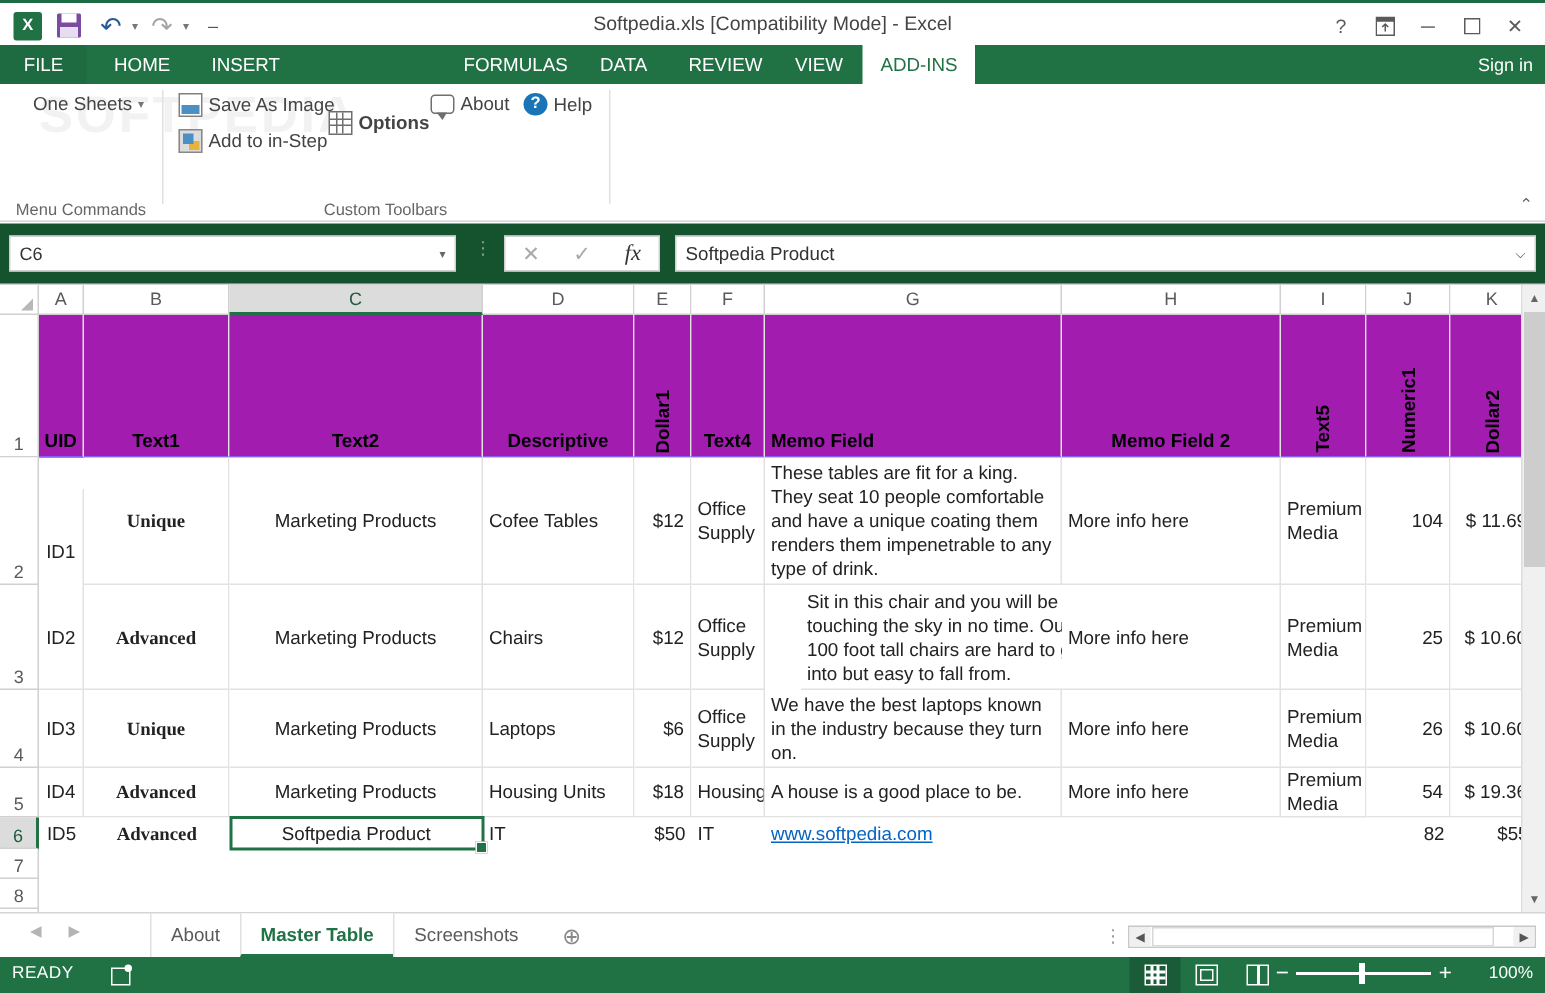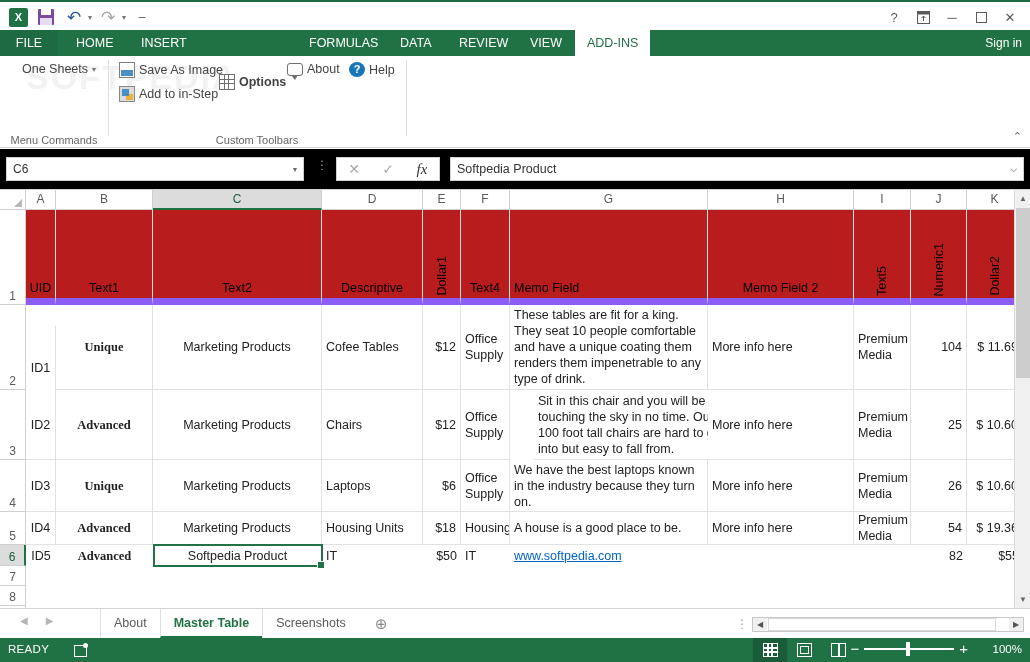--- a/index.html
+++ b/index.html
@@ -86,21 +86,21 @@
   .ic-about:after { content:""; position:absolute; left:3px; bottom:-5px; border-left:4px solid transparent; border-right:3px solid transparent; border-top:5px solid #6f6f6f; }
   .ic-help { width:15px; height:15px; border-radius:50%; background:#1a74b8; color:#fff; font-size:11px; font-weight:bold; text-align:center; line-height:15px; }
   .ic-addstep { background:#dcdcdc; border:1px solid #888; }
   .ic-addstep:after { content:""; position:absolute; left:2px; top:2px; width:7px; height:7px; background:#4a90c4; }
   .ic-addstep:before { content:""; position:absolute; right:1px; bottom:1px; width:7px; height:6px; background:#e8b33a; }
   .ribbon-collapse {
     position:absolute; right:8px; bottom:4px; font-size:11px; color:#666; cursor:pointer;
   }
   
   .fbar {
-    position:absolute; left:0; top:149px; width:1030px; height:41px; background:#000000;
+    position:absolute; left:0; top:149px; width:1030px; height:41px; background:#14532d;
     border-bottom:1px solid #d4d4d4;
     text-align:right;
   }
   .namebox {
     position:absolute; left:6px; top:8px; width:298px; height:24px;
     border:1px solid #d0d0d0; background:#fff;
     display:flex; align-items:center; padding:0 6px; font-size:12px; color:#333;
   }
   .namebox .nb-caret { margin-left:auto; font-size:8px; color:#666; }
   .fb-dots { position:absolute; left:316px; top:12px; font-size:12px; color:#999; line-height:8px; }
@@ -143,21 +143,21 @@
     padding-bottom:1px;
   }
   .rowhdr.sel { background:#dcdcdc; color:#1a5c38; border-right:2px solid #207245; }
   .cells { position:absolute; left:26px; top:20px; }
   .cell {
     position:absolute; overflow:hidden; font-size:12.5px; color:#222;
     padding:2px 4px; line-height:16px;
     border-right:1px solid #e2e2e2; border-bottom:1px solid #e2e2e2;
     background:#fff;
   }
-  .cell.hdr { background:#b91c1c; font-weight:normal; color:#000; border-bottom:7px solid #8b5cf6; }
+  .cell.hdr { background:#a21caf; font-weight:bold; color:#000; border-bottom:1px solid #8b5cf6; }
   .cell.c { text-align:center; }
   .cell.r { text-align:right; }
   .cell.vmid { display:flex; align-items:center; }
   .cell.vmid.c { justify-content:center; }
   .cell.vmid.r { justify-content:flex-end; }
   .cell.vbot { display:flex; align-items:flex-end; }
   .cell.vbot.c { justify-content:center; }
   .cell.bold { font-weight:bold;font-family:Liberation Serif, serif; }
   .cell.nobord { border-right:none; border-bottom:none; }
   .rot {
@@ -238,20 +238,21 @@
       </div>
     <span class="mini-caret">▾</span>
     <div class="qat-btn">
         <span class="arrow-btn redo">↷</span>
       </div>
     <span class="mini-caret">▾</span>
     <div class="qat-btn">
         <span class="qat-more">‒</span>
       </div>
   </div>
+  <div class="win-title">Softpedia.xls  [Compatibility Mode] - Excel</div>
   <div class="win-ctrls">
     <div class="win-ctrl">?</div>
     <div class="win-ctrl">
       <svg width="13" height="13" viewBox="0 0 13 13">
         <rect x="0.5" y="0.5" width="12" height="12" fill="none" stroke="#5a5a5a"></rect>
         <rect x="0.5" y="0.5" width="12" height="3" fill="#5a5a5a"></rect>
         <path d="M6.5 10 L6.5 5 M4.5 7 L6.5 5 L8.5 7" fill="none" stroke="#5a5a5a"></path>
       </svg>
     </div>
     <div class="win-ctrl">─</div>

